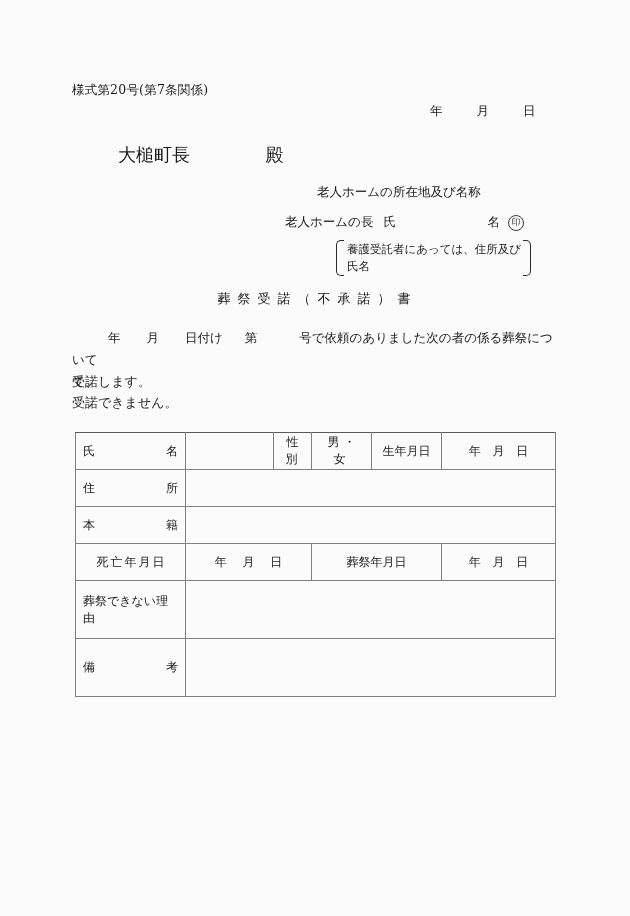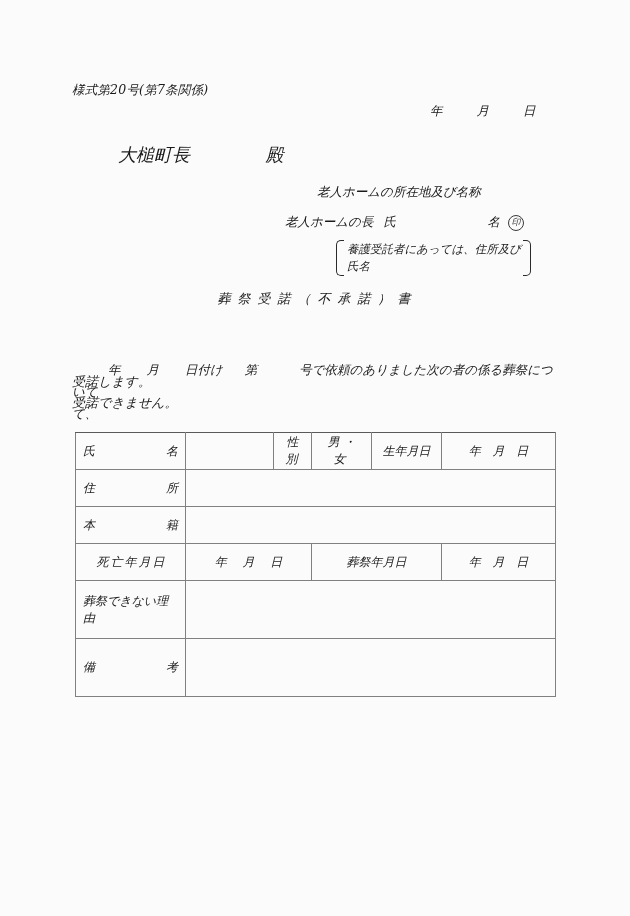--- a/index.html
+++ b/index.html
@@ -15,21 +15,21 @@
     position: relative;
     overflow: hidden;
   }
   .page {
     position: absolute;
     left: 0; top: 0;
     width: 630px;
     height: 916px;
     background: #fbfbfb;
   }
-  .abs { position: absolute; font-style: italic; }
+  .abs { position: absolute; }
 
   
   .form-no {
     left: 72px; top: 82px;
     font-size: 12.5px;
     letter-spacing: 0.2px;
     white-space: nowrap;
   }
   .date-line {
     left: 430px; top: 103px;
@@ -106,21 +106,20 @@
     letter-spacing: 7px;
     text-indent: 7px;
   }
 
   
   .para {
     left: 72px; top: 327px;
     width: 488px;
     font-size: 12.5px;
     line-height: 22px;
-    margin-top: 32px;
   }
   .para .g1 { display: inline-block; width: 36px; }
   .para .g2 { display: inline-block; width: 26px; }
   .para .g3 { display: inline-block; width: 22px; }
   .para .g4 { display: inline-block; width: 42px; }
 
   .resp {
     left: 72px; top: 371px;
     font-size: 13px;
     line-height: 21px;

